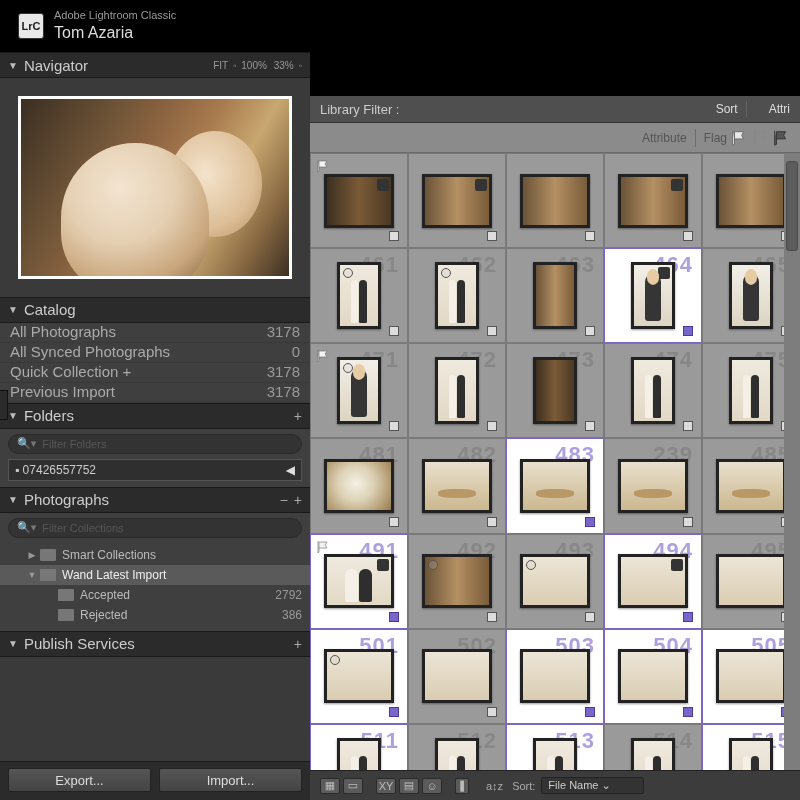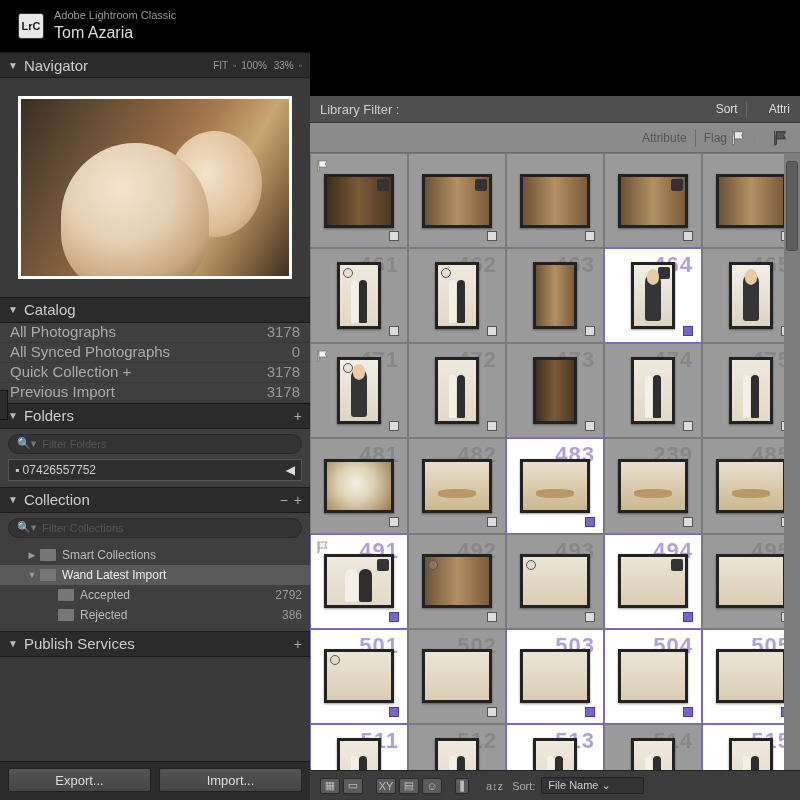--- a/index.html
+++ b/index.html
@@ -166,21 +166,21 @@
         </div>
         <div class="disk-row">
           <span>▪</span>&nbsp;
           <span>07426557752</span>
           <span class="tri">◀</span>
         </div>
       </div>
 
       <div class="panel-header">
         <span class="disclosure">▼</span>
-        <span class="panel-title">Collection</span>
+        <span class="panel-title">Photographs</span>
         <span class="hdr-btn">−</span>
         <span class="hdr-btn">+</span>
       </div>
       <div class="list-body">
         <div class="search-pill">
           <span class="mag">🔍▾</span>
           <span style="opacity:.5">Filter Collections</span>
         </div>
         <div class="tree" id="collections-tree">
             <div class="tree-row indent1">

